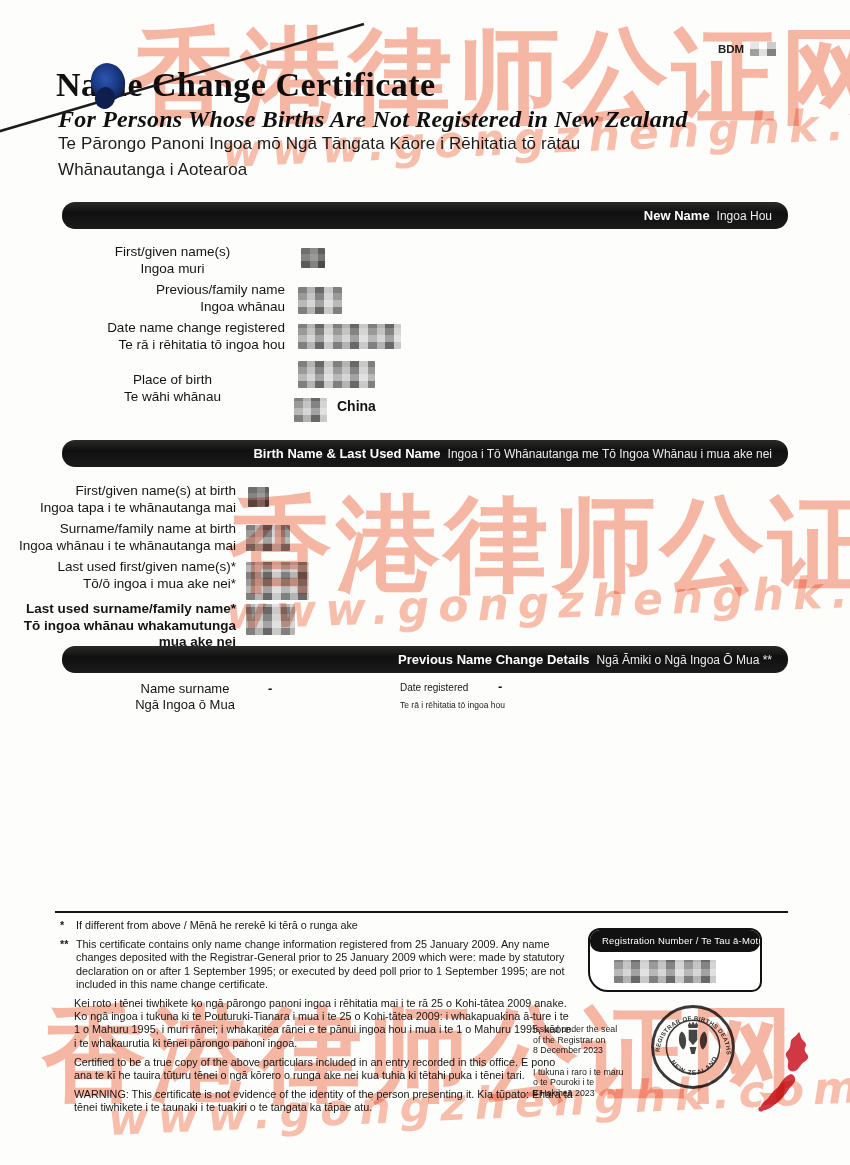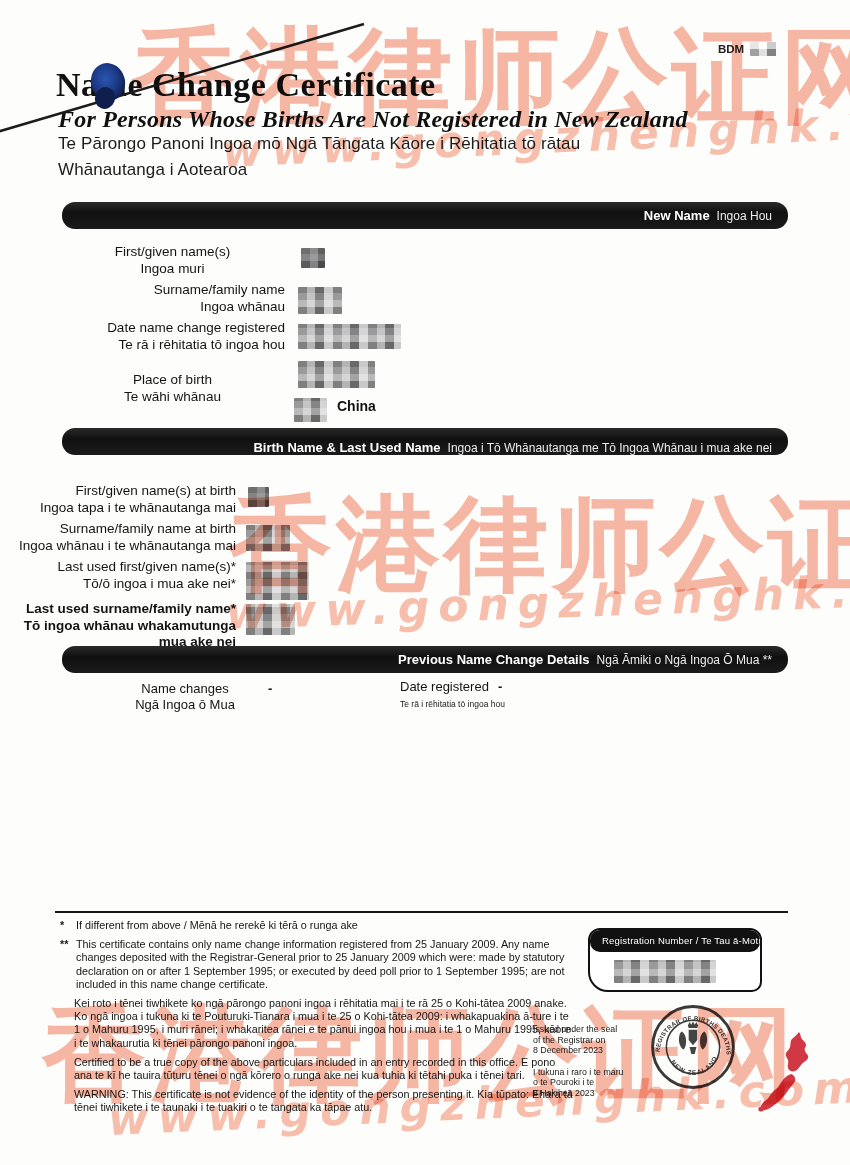--- a/index.html
+++ b/index.html
@@ -126,41 +126,41 @@
     <span class="mi">Ingoa Hou</span>
   </div>
 
   <div class="abs lbl" style="left:60px;top:244px;width:225px;text-align:center;">
     <span>First/given name(s)</span>
     <span class="l2">Ingoa muri</span>
   </div>
   <div class="abs pix dark" style="left:301px;top:248px;width:24px;height:20px;"></div>
 
   <div class="abs lbl" style="left:60px;top:282px;width:225px;">
-    <span>Surname/family name</span>
+    <span>Previous/family name</span>
     <span class="l2">Ingoa whānau</span>
   </div>
   <div class="abs pix" style="left:298px;top:287px;width:44px;height:27px;"></div>
 
   <div class="abs lbl" style="left:60px;top:320px;width:225px;">
     <span>Date name change registered</span>
     <span class="l2">Te rā i rēhitatia tō ingoa hou</span>
   </div>
   <div class="abs pix" style="left:298px;top:324px;width:103px;height:25px;"></div>
 
   <div class="abs pix" style="left:298px;top:361px;width:77px;height:27px;"></div>
 
   <div class="abs lbl" style="left:60px;top:372px;width:225px;text-align:center;">
     <span>Place of birth</span>
     <span class="l2">Te wāhi whānau</span>
   </div>
   <div class="abs pix" style="left:294px;top:398px;width:33px;height:24px;"></div>
   <div class="abs value-suffix" style="left:337px;top:398px;">China</div>
 
-  <div class="abs bar" style="top:428px;align-items:flex-end;">
+  <div class="abs bar" style="top:440px;">
     <span class="en">Birth Name &amp; Last Used Name</span>
     <span class="mi">Ingoa i Tō Whānautanga me Tō Ingoa Whānau i mua ake nei</span>
   </div>
 
   <div class="abs lbl" style="left:8px;top:483px;width:228px;">
     <span>First/given name(s) at birth</span>
     <span class="l2">Ingoa tapa i te whānautanga mai</span>
   </div>
   <div class="abs pix dark" style="left:248px;top:487px;width:21px;height:20px;"></div>
 
@@ -181,27 +181,27 @@
     <span class="l2">Tō ingoa whānau whakamutunga mua ake nei</span>
   </div>
   <div class="abs pix" style="left:246px;top:604px;width:49px;height:31px;"></div>
 
   <div class="abs bar" style="top:646px;">
     <span class="en">Previous Name Change Details</span>
     <span class="mi">Ngā Āmiki o Ngā Ingoa Ō Mua **</span>
   </div>
 
   <div class="abs prev-lbl" style="left:120px;top:681px;width:130px;text-align:center;">
-    <span>Name changes</span><br>
+    <span>Name surname</span><br>
     <span>Ngā Ingoa ō Mua</span>
   </div>
   <div class="abs dash" style="left:268px;top:681px;">-</div>
 
   <div class="abs prev-lbl" style="left:400px;top:679px;">
-    <span style="font-size:13px;">Date registered</span><br>
+    <span style="font-size:10px;">Date registered</span><br>
     <span class="prev-sub">Te rā i rēhitatia tō ingoa hou</span>
   </div>
   <div class="abs dash" style="left:498px;top:679px;">-</div>
 
   <div class="abs divider" style="left:55px;top:911px;width:733px;"></div>
 
   <div class="abs" id="footnotes" style="left:60px;top:919px;width:515px;">
     <p>
       <span class="mark">*</span>
       <span>If different from above / Mēnā he rerekē ki tērā o runga ake</span>

